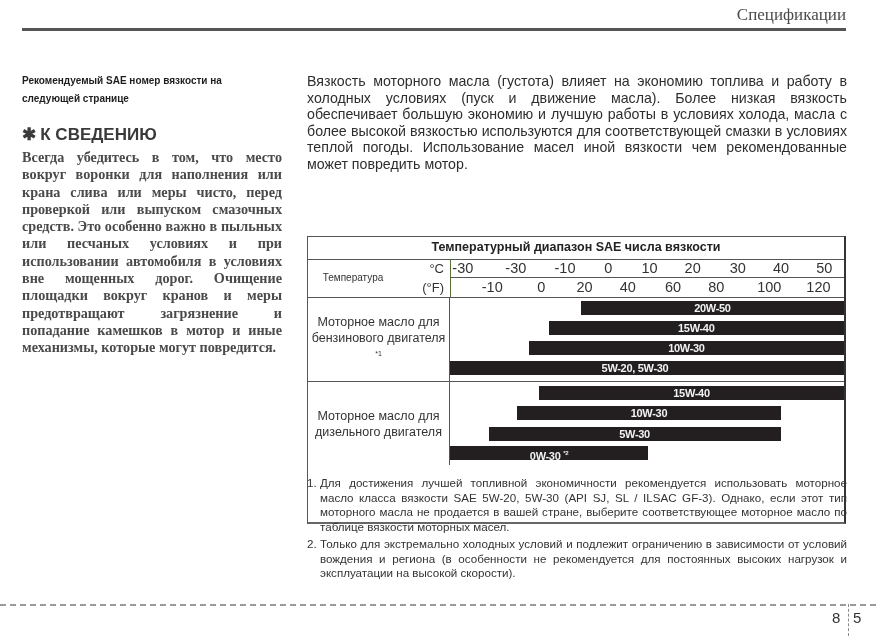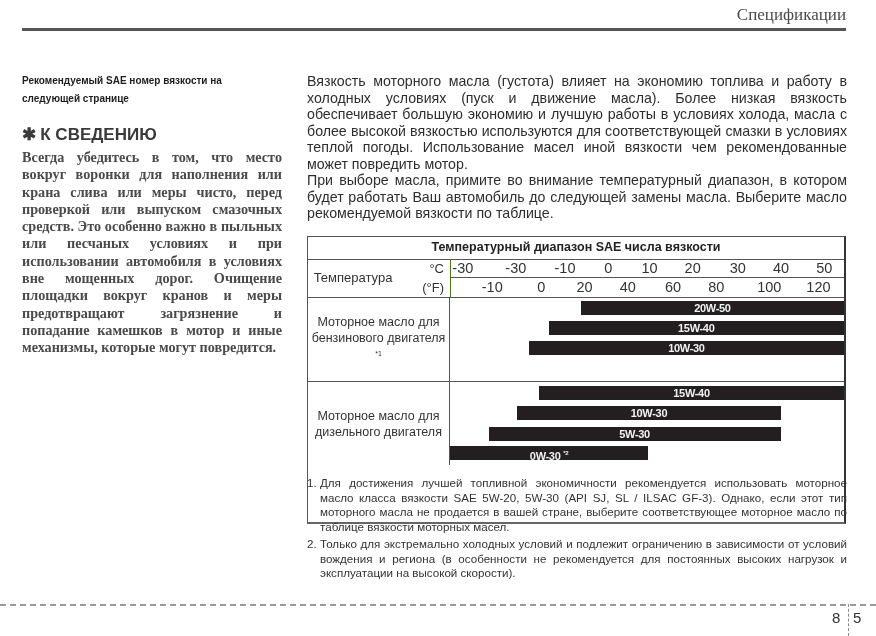--- a/index.html
+++ b/index.html
@@ -13,21 +13,21 @@
   .left h2 { margin:0; font-size:10px; font-weight:bold; line-height:18px; color:#1e1e1e; }
   .note-h { margin-top:16px; font-size:17px; font-weight:bold; color:#3a3a3a; display:flex; align-items:center; gap:4px; }
   .note-body { margin-top:4px; font-family:"Liberation Serif", serif; font-weight:bold; font-size:14.2px; line-height:17.3px; color:#4a4a4a; text-align:justify; text-align-last:left; }
 
   .right { position:absolute; left:307px; top:73px; width:540px; }
   .para { margin:0; font-size:14.2px; line-height:16.5px; color:#2e2e2e; text-align:justify; }
 
   .tbl { position:absolute; left:307px; top:236px; width:539px; height:288px; border:1px solid #555; border-right:2px solid #333; border-bottom:2px solid #666; box-sizing:border-box; }
   .tbl-title { position:absolute; left:0; right:0; top:0; height:22px; border-bottom:1px solid #555; text-align:center; font-size:12.5px; font-weight:bold; line-height:21px; color:#222; }
   .row-temp { position:absolute; left:0; right:0; top:22px; height:38px; border-bottom:1px solid #555; }
-  .temp-label { position:absolute; left:0; top:0; width:90px; height:38px; font-size:13px; line-height:38px; text-align:center; color:#333; }
+  .temp-label { position:absolute; left:0; top:0; width:90px; height:38px; font-size:10px; line-height:38px; text-align:center; color:#333; }
   .unit-c { position:absolute; left:100px; top:2px; width:36px; text-align:right; font-size:13px; color:#333; }
   .unit-f { position:absolute; left:100px; top:21px; width:36px; text-align:right; font-size:13px; color:#333; }
   .axis-area { position:absolute; left:142px; right:0; top:0; height:38px; border-left:1px solid #4d7c0f; }
   .axis-mid { position:absolute; left:0; right:0; top:18px; height:1px; background:#555; }
   .tick { position:absolute; font-size:14.5px; color:#333; transform:translateX(-50%); white-space:nowrap; }
 
   .sec { position:absolute; left:0; right:0; }
   .sec-gas { top:61px; height:83px; border-bottom:1px solid #555; }
   .sec-dsl { top:145px; height:83px; }
   .sec-label { position:absolute; left:0; top:0; width:142px; height:100%; display:flex; align-items:center; justify-content:center; text-align:center; font-size:12.5px; line-height:16px; color:#333; border-right:1px solid #555; box-sizing:border-box; }
@@ -56,21 +56,20 @@
   <h2>Рекомендуемый SAE номер вязкости на следующей странице</h2>
   <div class="note-h">
     <span>✱</span>
     <span>К СВЕДЕНИЮ</span>
   </div>
   <div class="note-body">Всегда убедитесь в том, что место вокруг воронки для наполнения или крана слива или меры чисто, перед проверкой или выпуском смазочных средств. Это особенно важно в пыльных или песчаных условиях и при использовании автомобиля в условиях вне мощенных дорог. Очищение площадки вокруг кранов и меры предотвращают загрязнение и попадание камешков в мотор и иные механизмы, которые могут повредится.</div>
 </div>
 
 <div class="right">
   <p class="para">Вязкость моторного масла (густота) влияет на экономию топлива и работу в холодных условиях (пуск и движение масла). Более низкая вязкость обеспечивает большую экономию и лучшую работы в условиях холода, масла с более высокой вязкостью используются для соответствующей смазки в условиях теплой погоды. Использование масел иной вязкости чем рекомендованные может повредить мотор.</p>
-  <p class="para">При выборе масла, примите во внимание температурный диапазон, в котором будет работать Ваш автомобиль до следующей замены масла. Выберите масло рекомендуемой вязкости по таблице.</p>
 </div>
 
 <div class="tbl">
   <div class="tbl-title">Температурный диапазон SAE числа вязкости</div>
 
   <div class="row-temp">
     <div class="temp-label">Температура</div>
     <div class="unit-c">°C</div>
     <div class="unit-f">(°F)</div>
     <div class="axis-area">
@@ -97,20 +96,21 @@
   </div>
 
   <div class="sec sec-gas">
     <div class="sec-label">
       <span><span>Моторное масло для бензинового двигателя</span> <sup>*1</sup></span>
     </div>
     <div class="plot">
       <div class="bar" style="left:33.2%;width:66.8%;top:3px">20W-50</div>
       <div class="bar" style="left:25%;width:75%;top:23px">15W-40</div>
       <div class="bar" style="left:20%;width:80%;top:43px">10W-30</div>
+      <div class="bar" style="left:0;width:100%;top:63px;text-indent:-24px">5W-20, 5W-30</div>
     </div>
   </div>
 
   <div class="sec sec-dsl">
     <div class="sec-label">Моторное масло для дизельного двигателя</div>
     <div class="plot">
       <div class="bar" style="left:22.6%;width:77.4%;top:4px">15W-40</div>
       <div class="bar" style="left:17.1%;width:66.8%;top:24px">10W-30</div>
       <div class="bar" style="left:9.8%;width:74.1%;top:45px"><span>5W-30</span></div>
       <div class="bar" style="left:0;width:50.3%;top:64px"><span>0W-30</span> <sup>*2</sup></div>

